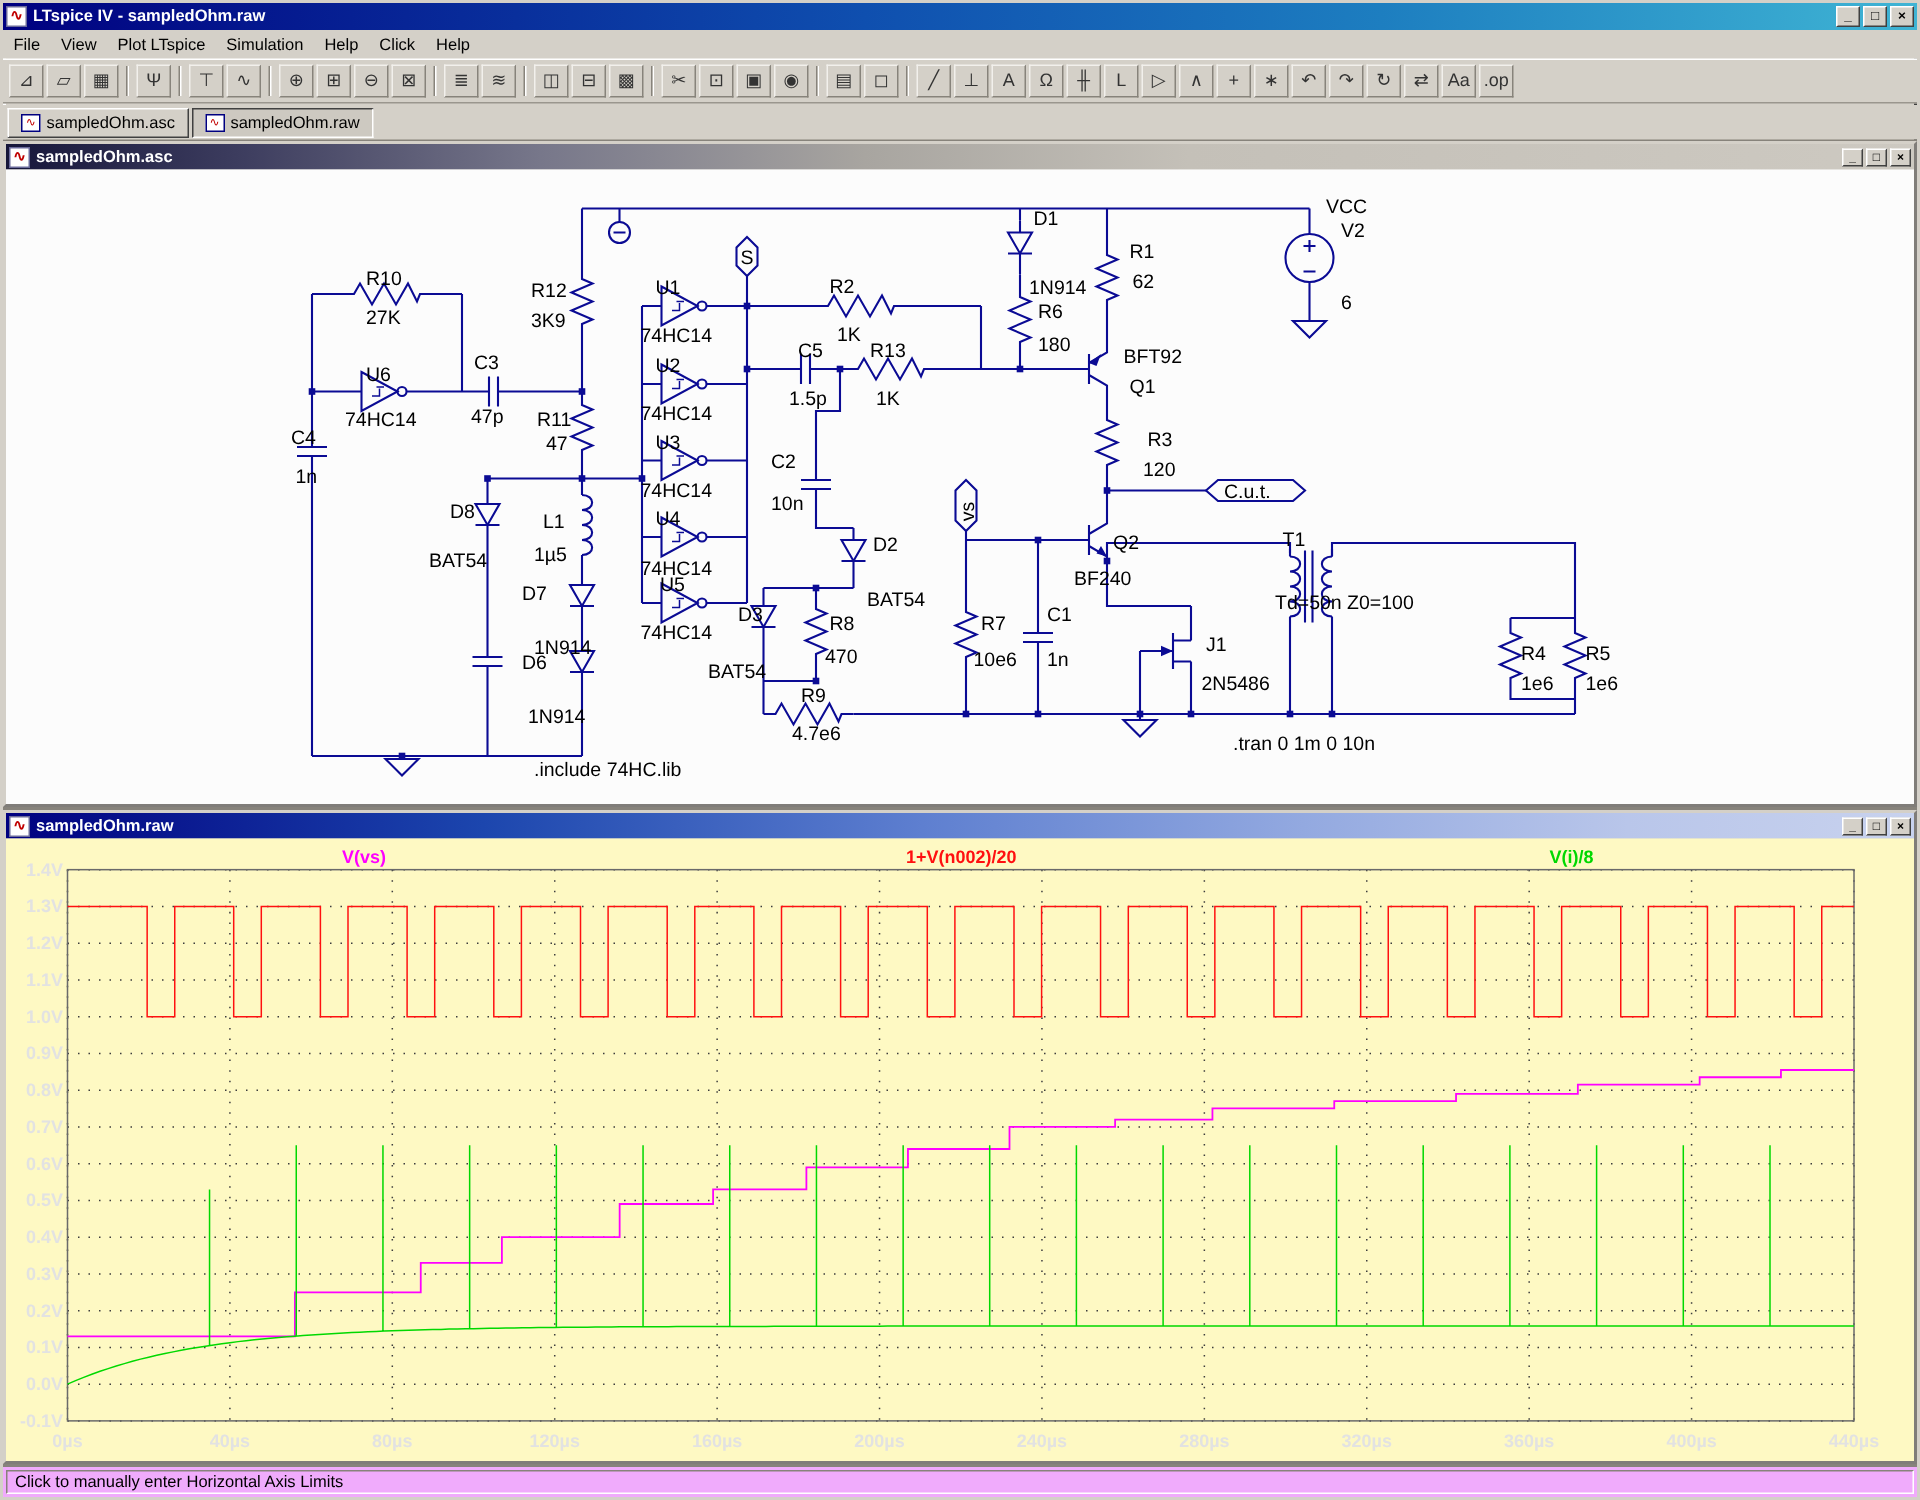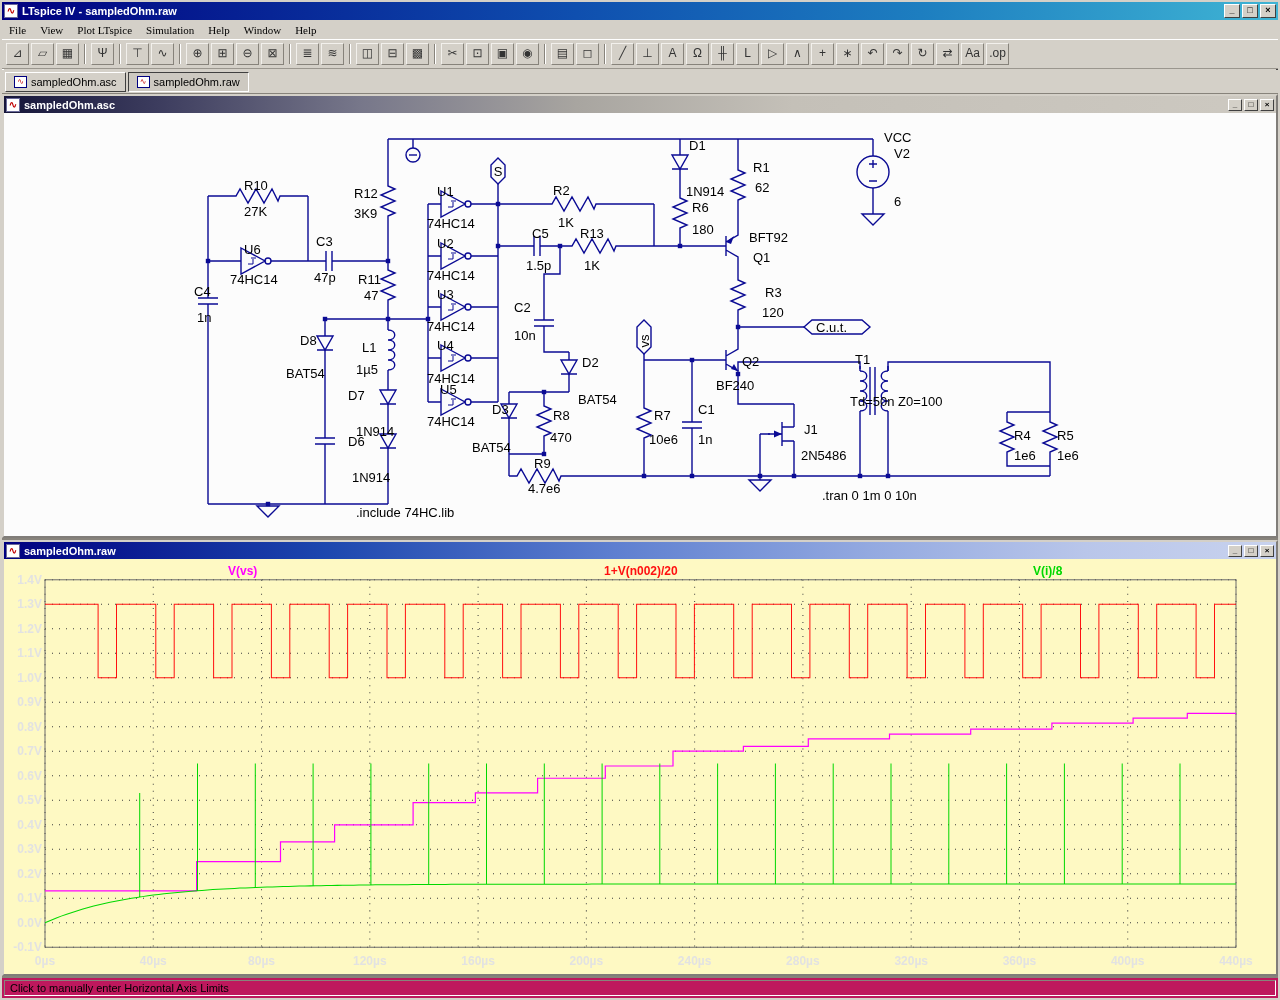--- a/index.html
+++ b/index.html
@@ -23,21 +23,21 @@
     width:16px; height:14px; background:#d4d0c8;
     border:1px solid; border-color:#ffffff #404040 #404040 #ffffff;
     font-size:9px; line-height:11px; text-align:center; color:#000; font-weight:bold;
   }
   .wbtn-sm{ width:14px; height:12px; font-size:8px; line-height:10px; }
   
   .menubar{
     position:absolute; top:20px; left:2px; right:2px; height:19px;
     background:#d4d0c8; display:flex; align-items:center; font-size:11px; color:#000;
   }
-  .menu-item{ padding:2px 7px;font-family:Liberation Serif, serif; }
+  .menu-item{ padding:2px 7px; }
   
   .toolbar{
     position:absolute; top:39px; left:2px; right:2px; height:30px;
     background:#d4d0c8; display:flex; align-items:center; padding-left:3px;
     border-top:1px solid #ffffff; border-bottom:1px solid #9a968e;
   }
   .tbtn{
     width:23px; height:22px; margin:0 1px; background:#d4d0c8;
     border:1px solid; border-color:#f2f0ec #87837b #87837b #f2f0ec;
     font-size:12px; text-align:center; line-height:19px; color:#333; overflow:hidden;
@@ -64,21 +64,21 @@
     height:17px; display:flex; align-items:center; padding:0 2px;
     color:#fff; font-weight:bold; font-size:11px;
   }
   .grad-inactive{ background:linear-gradient(90deg,#16163a 0%,#3c3c5e 12%,#77778a 28%,#a8a5a0 45%,#c4c0b8 62%,#cdc9c1 100%); }
   .grad-active{ background:linear-gradient(90deg,#000080 0%,#1c46ae 25%,#5e7fd0 48%,#93a9e0 68%,#b9c6ea 85%,#c8d2ee 100%); }
   .child-body{ position:relative; width:100%; height:calc(100% - 17px); overflow:hidden; }
   #schematic-body{ background:#fcfcfc; }
   #plot-body{ background:#fef9c3; }
   svg text{ font-family:"Liberation Sans", sans-serif; }
   
-  .statusbar{ position:absolute; top:978px; left:2px; right:2px; height:20px; background:#be185d; display:flex; align-items:center; }
+  .statusbar{ position:absolute; top:978px; left:2px; right:2px; height:20px; background:#f0abfc; display:flex; align-items:center; }
   .status-panel{
     flex:1; height:16px; margin:1px 2px; padding:0 5px;
     border:1px solid; border-color:#87837b #ffffff #ffffff #87837b;
     font-size:11px; line-height:14px; color:#000;
   }
 </style>
 </head>
 <body>
 
 <div class="titlebar">
@@ -90,21 +90,21 @@
     <span class="wbtn">×</span>
   </span>
 </div>
 
 <div class="menubar" id="menubar">
     <span class="menu-item">File</span>
     <span class="menu-item">View</span>
     <span class="menu-item">Plot LTspice</span>
     <span class="menu-item">Simulation</span>
     <span class="menu-item">Help</span>
-    <span class="menu-item">Window</span>
+    <span class="menu-item">Click</span>
     <span class="menu-item">Help</span>
   </div>
 
 <div class="toolbar" id="toolbar">
     <span class="tbtn">⊿</span>
     <span class="tbtn">▱</span>
     <span class="tbtn">▦</span>
     <span class="tsep"></span>
     <span class="tbtn">Ψ</span>
     <span class="tsep"></span>

